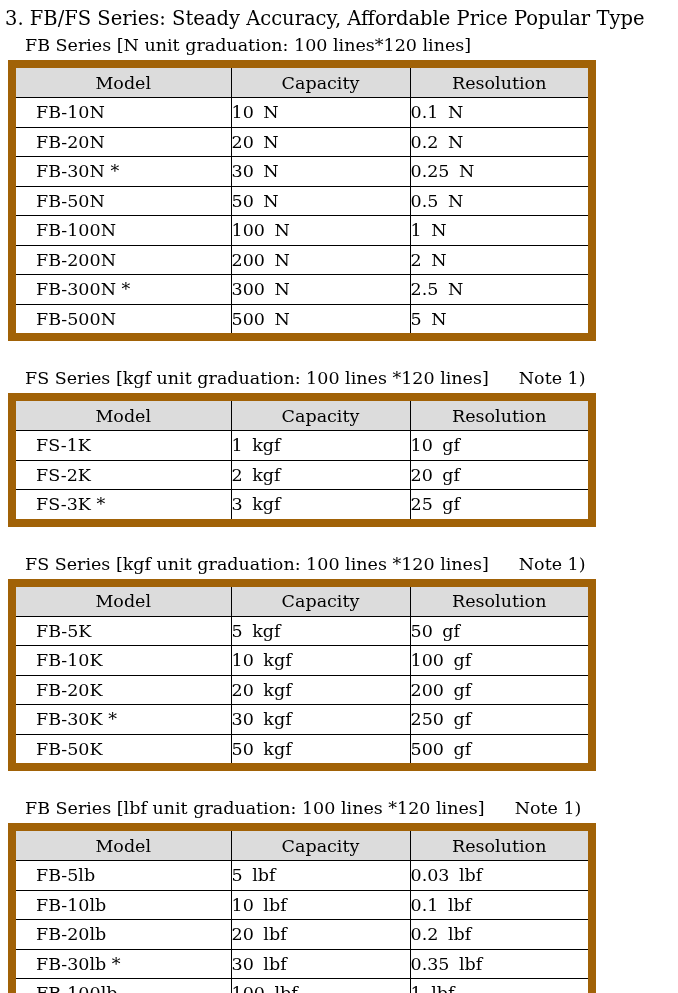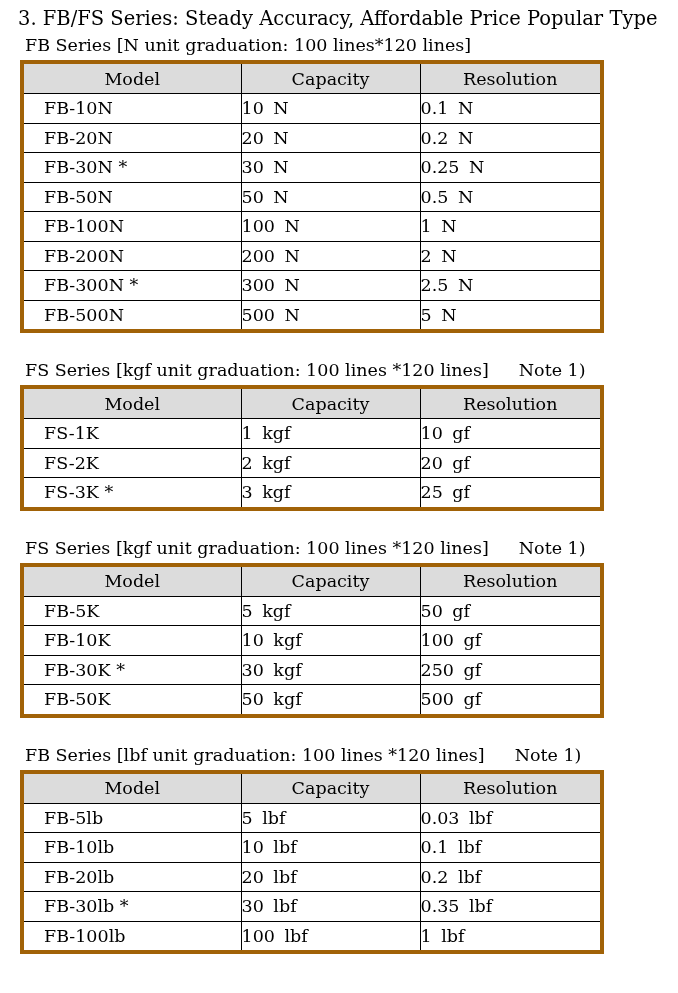--- a/index.html
+++ b/index.html
@@ -11,41 +11,41 @@
     overflow: hidden;
   }
   body {
     font-family: "DejaVu Serif", serif;
     color: #000000;
     -webkit-font-smoothing: antialiased;
   }
   .page-title {
     font-size: 19.5px;
     line-height: 23px;
-    margin: 7px 0 0 18px;
+    margin: 7px 0 0 5px;
     white-space: nowrap;
   }
   .section-heading {
     font-size: 17.5px;
     line-height: 22px;
     margin: 26px 16px 4px 25px;
     white-space: nowrap;
   }
   .section:first-of-type .section-heading {
     margin-top: 4px;
   }
   .heading-note {
     margin-left: 30px;
   }
   table.spec-table {
     border-collapse: collapse;
     table-layout: fixed;
     width: 580px;
-    margin-left: 20px;
-    border: 4px solid #a16207;
+    margin-left: 8px;
+    border: 8px solid #a16207;
   }
   .spec-table th, .spec-table td {
     border: 1px solid #000000;
     font-size: 17.5px;
     font-weight: normal;
     overflow: hidden;
     white-space: nowrap;
   }
   .spec-table th {
     background: #dcdcdc;
@@ -196,20 +196,25 @@
             <td class="model">FB-5K</td>
             <td class="num">5 kgf</td>
             <td class="num">50 gf</td>
           </tr>
           <tr>
             <td class="model">FB-10K</td>
             <td class="num">10 kgf</td>
             <td class="num">100 gf</td>
           </tr>
           <tr>
+            <td class="model">FB-20K</td>
+            <td class="num">20 kgf</td>
+            <td class="num">200 gf</td>
+          </tr>
+          <tr>
             <td class="model">FB-30K *</td>
             <td class="num">30 kgf</td>
             <td class="num">250 gf</td>
           </tr>
           <tr>
             <td class="model">FB-50K</td>
             <td class="num">50 kgf</td>
             <td class="num">500 gf</td>
           </tr>
         </tbody>

